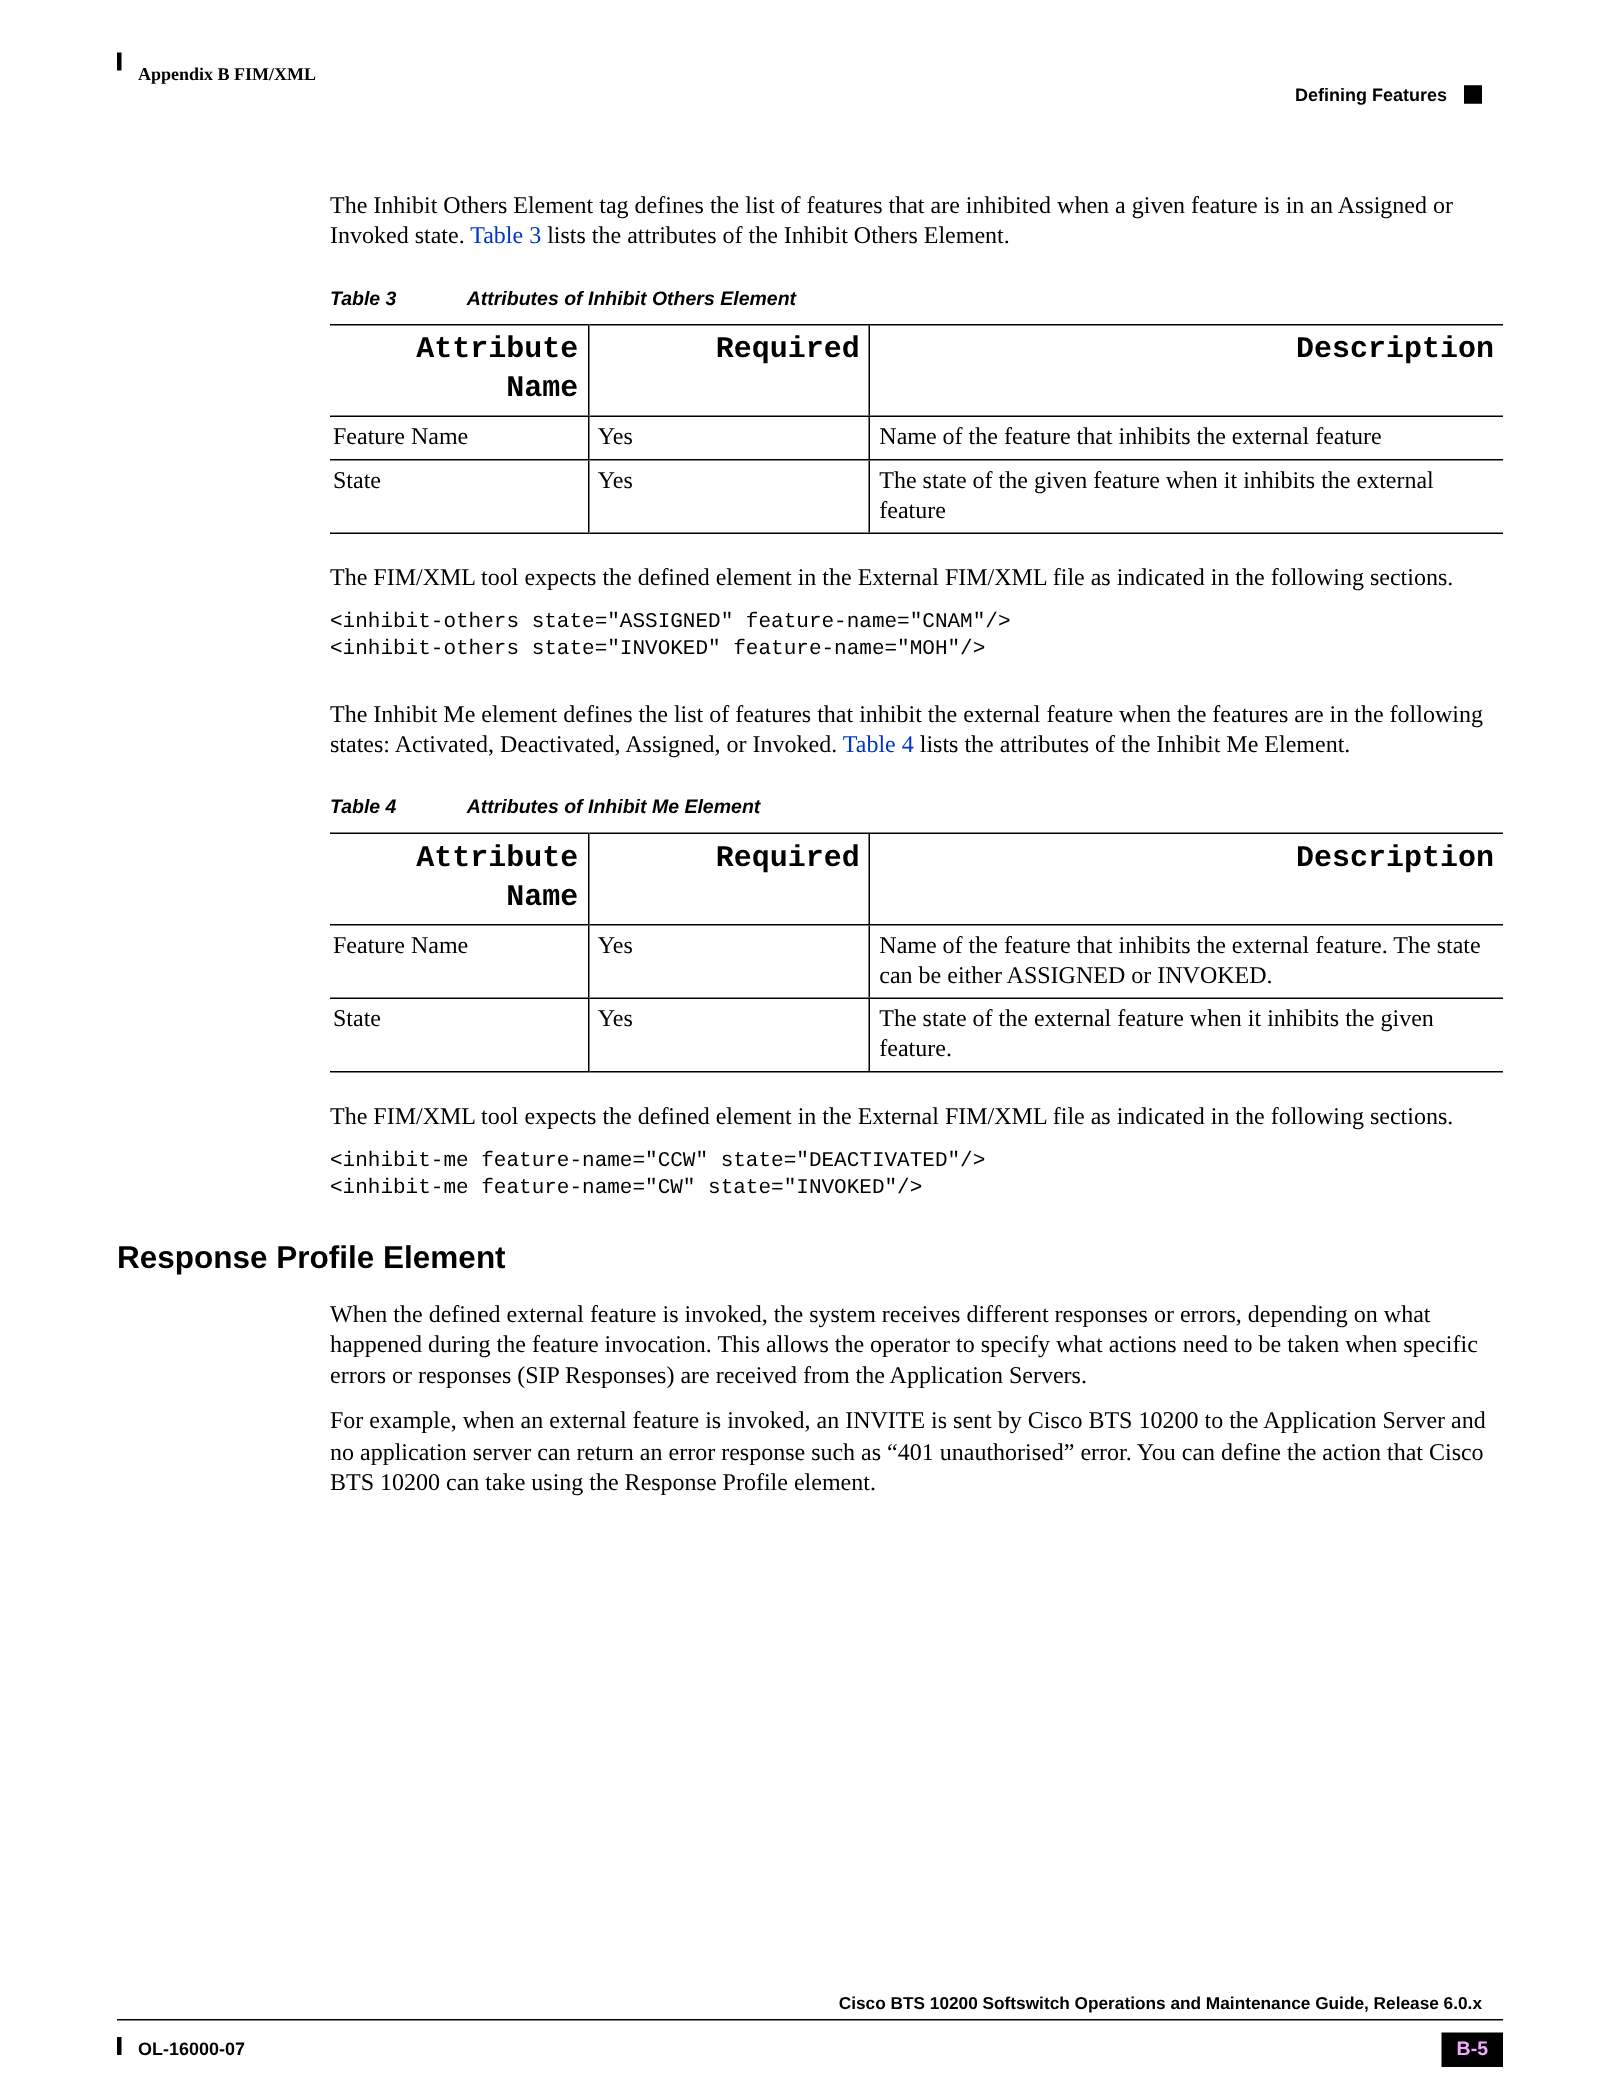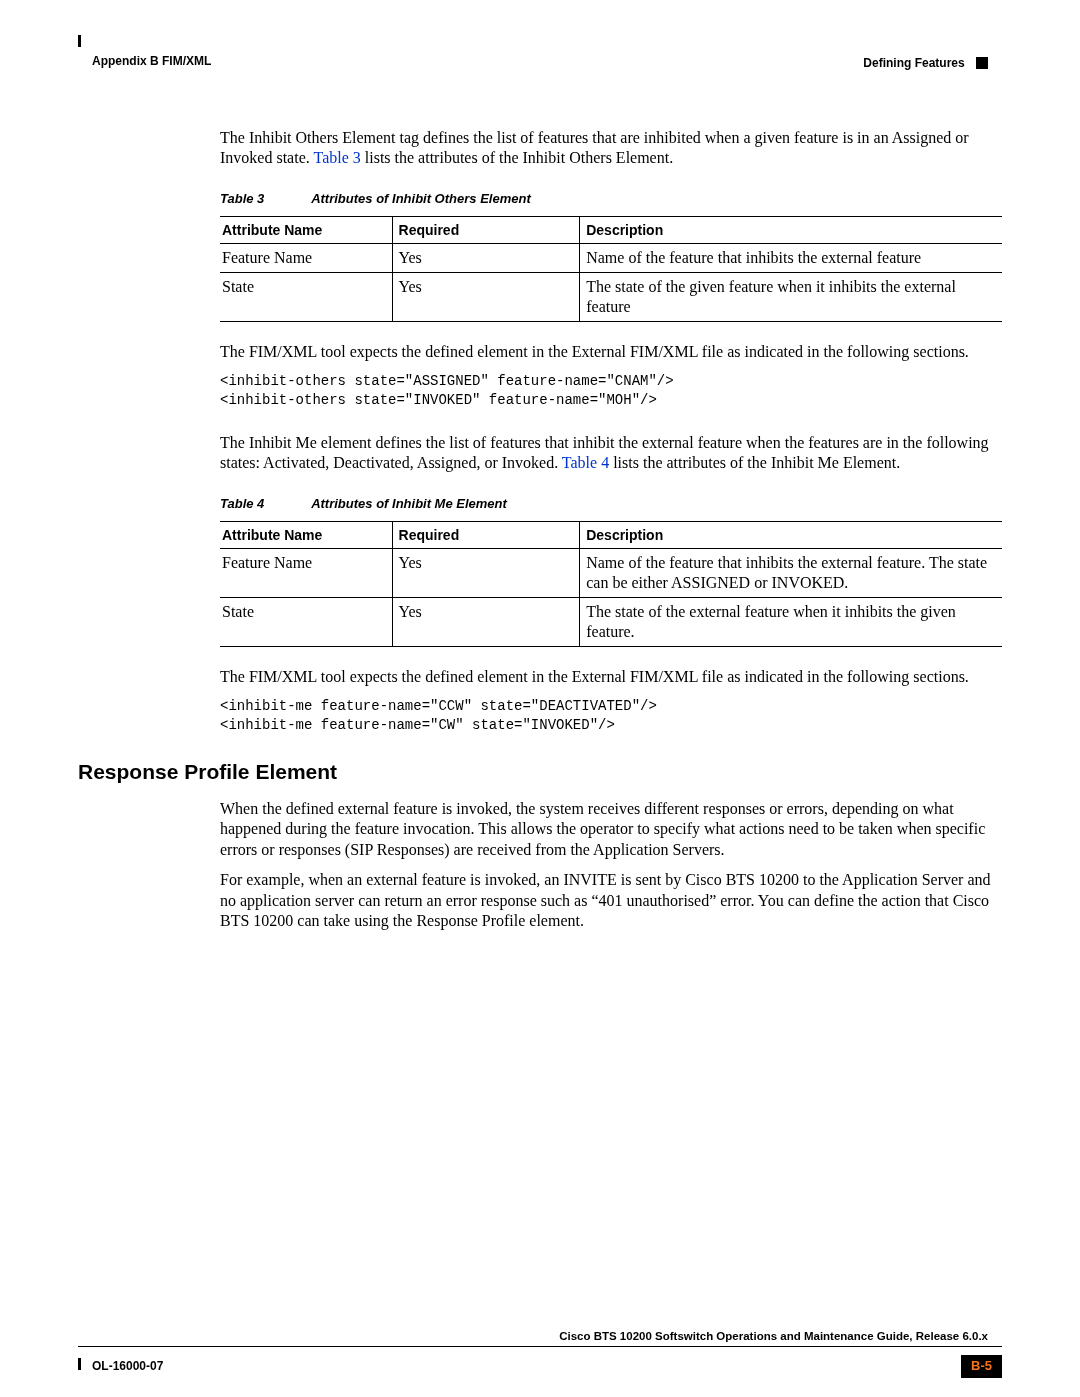--- a/index.html
+++ b/index.html
@@ -18,22 +18,22 @@
     box-sizing: border-box;
     padding: 34px 78px 0 78px;
   }
   .header {
     position: relative;
     height: 40px;
   }
   .header-left {
     position: absolute;
     left: 14px;
-    top: 20px;
-    font-family: Liberation Sans, sans-serif;
+    top: 8px;
+    font-family: Liberation Serif, serif;
     font-size: 12px;
     font-weight: bold;
   }
   .header-left-bar {
     position: absolute;
     left: 0;
     top: 1px;
     width: 3px;
     height: 12px;
     background: #000;
@@ -90,24 +90,24 @@
     width: 88px;
     font-style: italic;
   }
   table.attr-table {
     border-collapse: collapse;
     width: 100%;
     margin-bottom: 20px;
     font-size: 16px;
   }
   table.attr-table th {
-    font-family: Liberation Sans, sans-serif;
-    font-size: 14px;
-    font-weight: bold;
-    text-align: left;
+    font-family: Liberation Mono, monospace;
+    font-size: 20px;
+    font-weight: bold;
+    text-align: right;
     border-top: 1.5px solid #000;
     border-bottom: 1px solid #000;
     padding: 4px 6px 4px 2px;
     vertical-align: top;
   }
   table.attr-table td {
     border-bottom: 1px solid #000;
     padding: 4px 6px 4px 2px;
     vertical-align: top;
     line-height: 1.25;
@@ -176,21 +176,21 @@
     top: 1px;
     width: 3px;
     height: 12px;
     background: #000;
   }
   .footer-pagenum {
     position: absolute;
     right: 0;
     top: -2px;
     background: #000;
-    color: #f97316;
+    color: #f0abfc;
     font-family: Arial, Helvetica, sans-serif;
     font-size: 13px;
     font-weight: bold;
     padding: 3px 10px 3px 10px;
   }
 </style>
 </head>
 <body>
 
 <div class="page">

